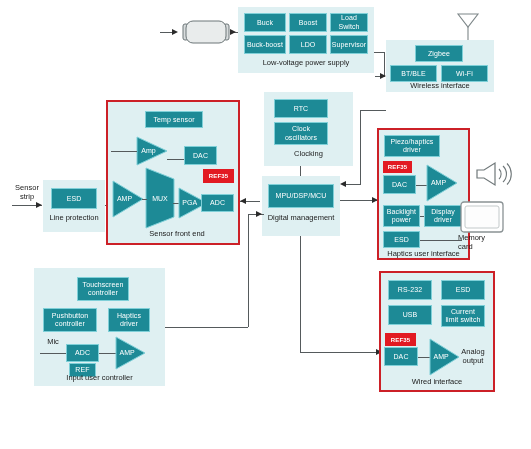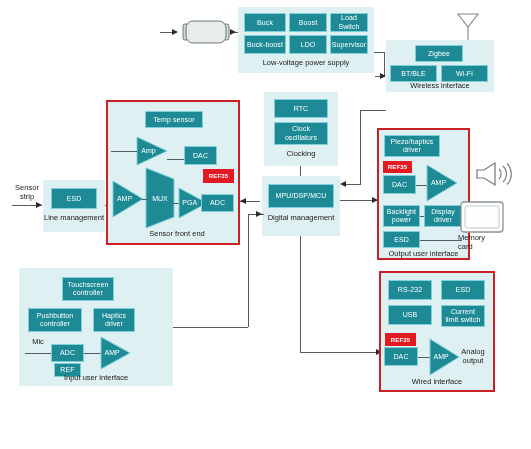--- a/index.html
+++ b/index.html
@@ -157,21 +157,21 @@
   <div class="group" style="left:386px;top:40px;width:108px;height:52px;">
     <div class="blk" style="left:29px;top:5px;width:48px;height:17px;">Zigbee</div>
     <div class="blk" style="left:4px;top:25px;width:47px;height:17px;">BT/BLE</div>
     <div class="blk" style="left:55px;top:25px;width:47px;height:17px;">Wi-Fi</div>
   </div>
   <div class="group-label" style="left:386px;top:81px;width:108px;">Wireless interface</div>
 
 
   <div class="group" style="left:43px;top:180px;width:62px;height:52px;">
     <div class="blk" style="left:8px;top:8px;width:46px;height:21px;">ESD</div>
-    <div class="group-label" style="top:33px;">Line management</div>
+    <div class="group-label" style="top:33px;">Line protection</div>
   </div>
   <div class="freetext" style="left: 8px; top: 183px; width: 38px; white-space: pre-line;">Sensor
 strip</div>
   <div class="hline" style="left:12px;top:205px;width:30px;"></div>
   <div class="arrow-r" style="left:36px;top:201.5px;"></div>
   <div class="hline" style="left:105px;top:205px;width:12px;"></div>
   <div class="arrow-r" style="left:107px;top:201.5px;"></div>
 
   <div class="group" style="left:108px;top:102px;width:130px;height:141px;">
     <div class="blk" style="left:37px;top:9px;width:58px;height:17px;">Temp sensor</div>
@@ -212,21 +212,21 @@
     <div class="ref" style="left:95px;top:67px;width:31px;height:14px;">REF35</div>
     <div class="blk" style="left:93px;top:92px;width:33px;height:18px;">ADC</div>
 
     <div class="group-label" style="top:127px;margin-left:8px;">Sensor front end</div>
   </div>
   <div class="redbox" style="left:106px;top:100px;width:134px;height:145px;"></div>
 
   <div class="hline" style="left:240px;top:201px;width:20px;"></div>
   <div class="arrow-l" style="left:240px;top:197.5px;"></div>
 
-  <div class="group" style="left:264px;top:92px;width:74px;height:74px;">
+  <div class="group" style="left:264px;top:92px;width:89px;height:74px;">
     <div class="blk" style="left:10px;top:7px;width:54px;height:19px;">RTC</div>
     <div class="blk two" style="left: 10px; top: 30px; width: 54px; height: 23px; white-space: pre-line;">Clock
 oscillators</div>
     <div class="group-label" style="top:57px;">Clocking</div>
   </div>
   <div class="vline" style="left:300px;top:166px;height:10px;"></div>
 
   <div class="group" style="left:262px;top:176px;width:78px;height:60px;">
     <div class="blk" style="left:6px;top:8px;width:66px;height:24px;">MPU/DSP/MCU</div>
     <div class="group-label" style="top:37px;">Digital management</div>
@@ -261,21 +261,21 @@
         </svg>
       <span>AMP</span>
     </div>
     <div class="blk two" style="left: 4px; top: 75px; width: 37px; height: 22px; white-space: pre-line;">Backlight
 power</div>
     <div class="hline" style="left:41px;top:86px;width:5px;"></div>
     <div class="blk two" style="left: 45px; top: 75px; width: 38px; height: 22px; white-space: pre-line;">Display
 driver</div>
     <div class="blk" style="left:4px;top:101px;width:37px;height:17px;">ESD</div>
     <div class="hline" style="left:41px;top:110px;width:42px;"></div>
-    <div class="group-label" style="top:119px;">Output user interface</div>
+    <div class="group-label" style="top:119px;">Haptics user interface</div>
   </div>
   <div class="redbox" style="left:377px;top:128px;width:93px;height:132px;"></div>
 
   <div class="speaker" style="left:474px;top:160px;width:40px;height:28px;">
     <svg width="40" height="28" viewBox="0 0 40 28">
       <polygon points="3,10 10,10 21,3 21,25 10,18 3,18" fill="#ffffff" stroke="#6f7779" stroke-width="1.2"></polygon>
       <path d="M25 9 A7 7 0 0 1 25 19" fill="none" stroke="#6f7779" stroke-width="1.1"></path>
       <path d="M29 6 A11 11 0 0 1 29 22" fill="none" stroke="#6f7779" stroke-width="1.1"></path>
       <path d="M33 3.5 A15 15 0 0 1 33 24.5" fill="none" stroke="#6f7779" stroke-width="1.1"></path>
     </svg>
@@ -283,40 +283,40 @@
 
   <div class="memcard" style="left:460px;top:201px;width:44px;height:32px;">
     <svg width="44" height="32" viewBox="0 0 44 32">
       <rect x="1" y="1" width="42" height="30" rx="3" fill="#ffffff" stroke="#8a9294" stroke-width="1.3"></rect>
       <rect x="5" y="5" width="34" height="22" rx="2" fill="#fdfdfd" stroke="#c3c9ca" stroke-width="1"></rect>
     </svg>
   </div>
   <div class="freetext" style="left: 458px; top: 233px; width: 48px; text-align: left; white-space: pre-line;">Memory
 card</div>
 
-  <div class="group" style="left:19px;top:268px;width:154px;height:118px;">
+  <div class="group" style="left:34px;top:268px;width:131px;height:118px;">
     <div class="blk two" style="left: 43px; top: 9px; width: 52px; height: 24px; white-space: pre-line;">Touchscreen
 controller</div>
     <div class="blk two" style="left: 9px; top: 40px; width: 54px; height: 24px; white-space: pre-line;">Pushbutton
 controller</div>
     <div class="blk two" style="left: 74px; top: 40px; width: 42px; height: 24px; white-space: pre-line;">Haptics
 driver</div>
 
     <div class="freetext" style="left:6px;top:69px;width:26px;">Mic</div>
     <div class="hline" style="left:6px;top:85px;width:27px;"></div>
     <div class="blk" style="left:32px;top:76px;width:33px;height:18px;">ADC</div>
     <div class="blk" style="left:35px;top:95px;width:27px;height:14px;">REF</div>
     <div class="hline" style="left:65px;top:85px;width:18px;"></div>
     <div class="tri" style="left:81px;top:68px;width:31px;height:34px;">
       <svg width="31" height="34" viewBox="0 0 31 34">
           <polygon points="1,1 30,17 1,33" fill="#1d8a96" stroke="#7fd0d8" stroke-width="1"></polygon>
         </svg>
       <span>AMP</span>
     </div>
-    <div class="group-label" style="top:105px;">Input user interface</div>
+    <div class="group-label" style="top:105px;">Input user controller</div>
   </div>
 
   <div class="group" style="left:381px;top:273px;width:112px;height:117px;">
     <div class="blk" style="left:7px;top:7px;width:44px;height:20px;">RS-232</div>
     <div class="blk" style="left:60px;top:7px;width:44px;height:20px;">ESD</div>
     <div class="blk" style="left:7px;top:32px;width:44px;height:20px;">USB</div>
     <div class="blk two" style="left: 60px; top: 32px; width: 44px; height: 22px; white-space: pre-line;">Current
 limit switch</div>
 
     <div class="ref" style="left:4px;top:60px;width:31px;height:13px;">REF35</div>

